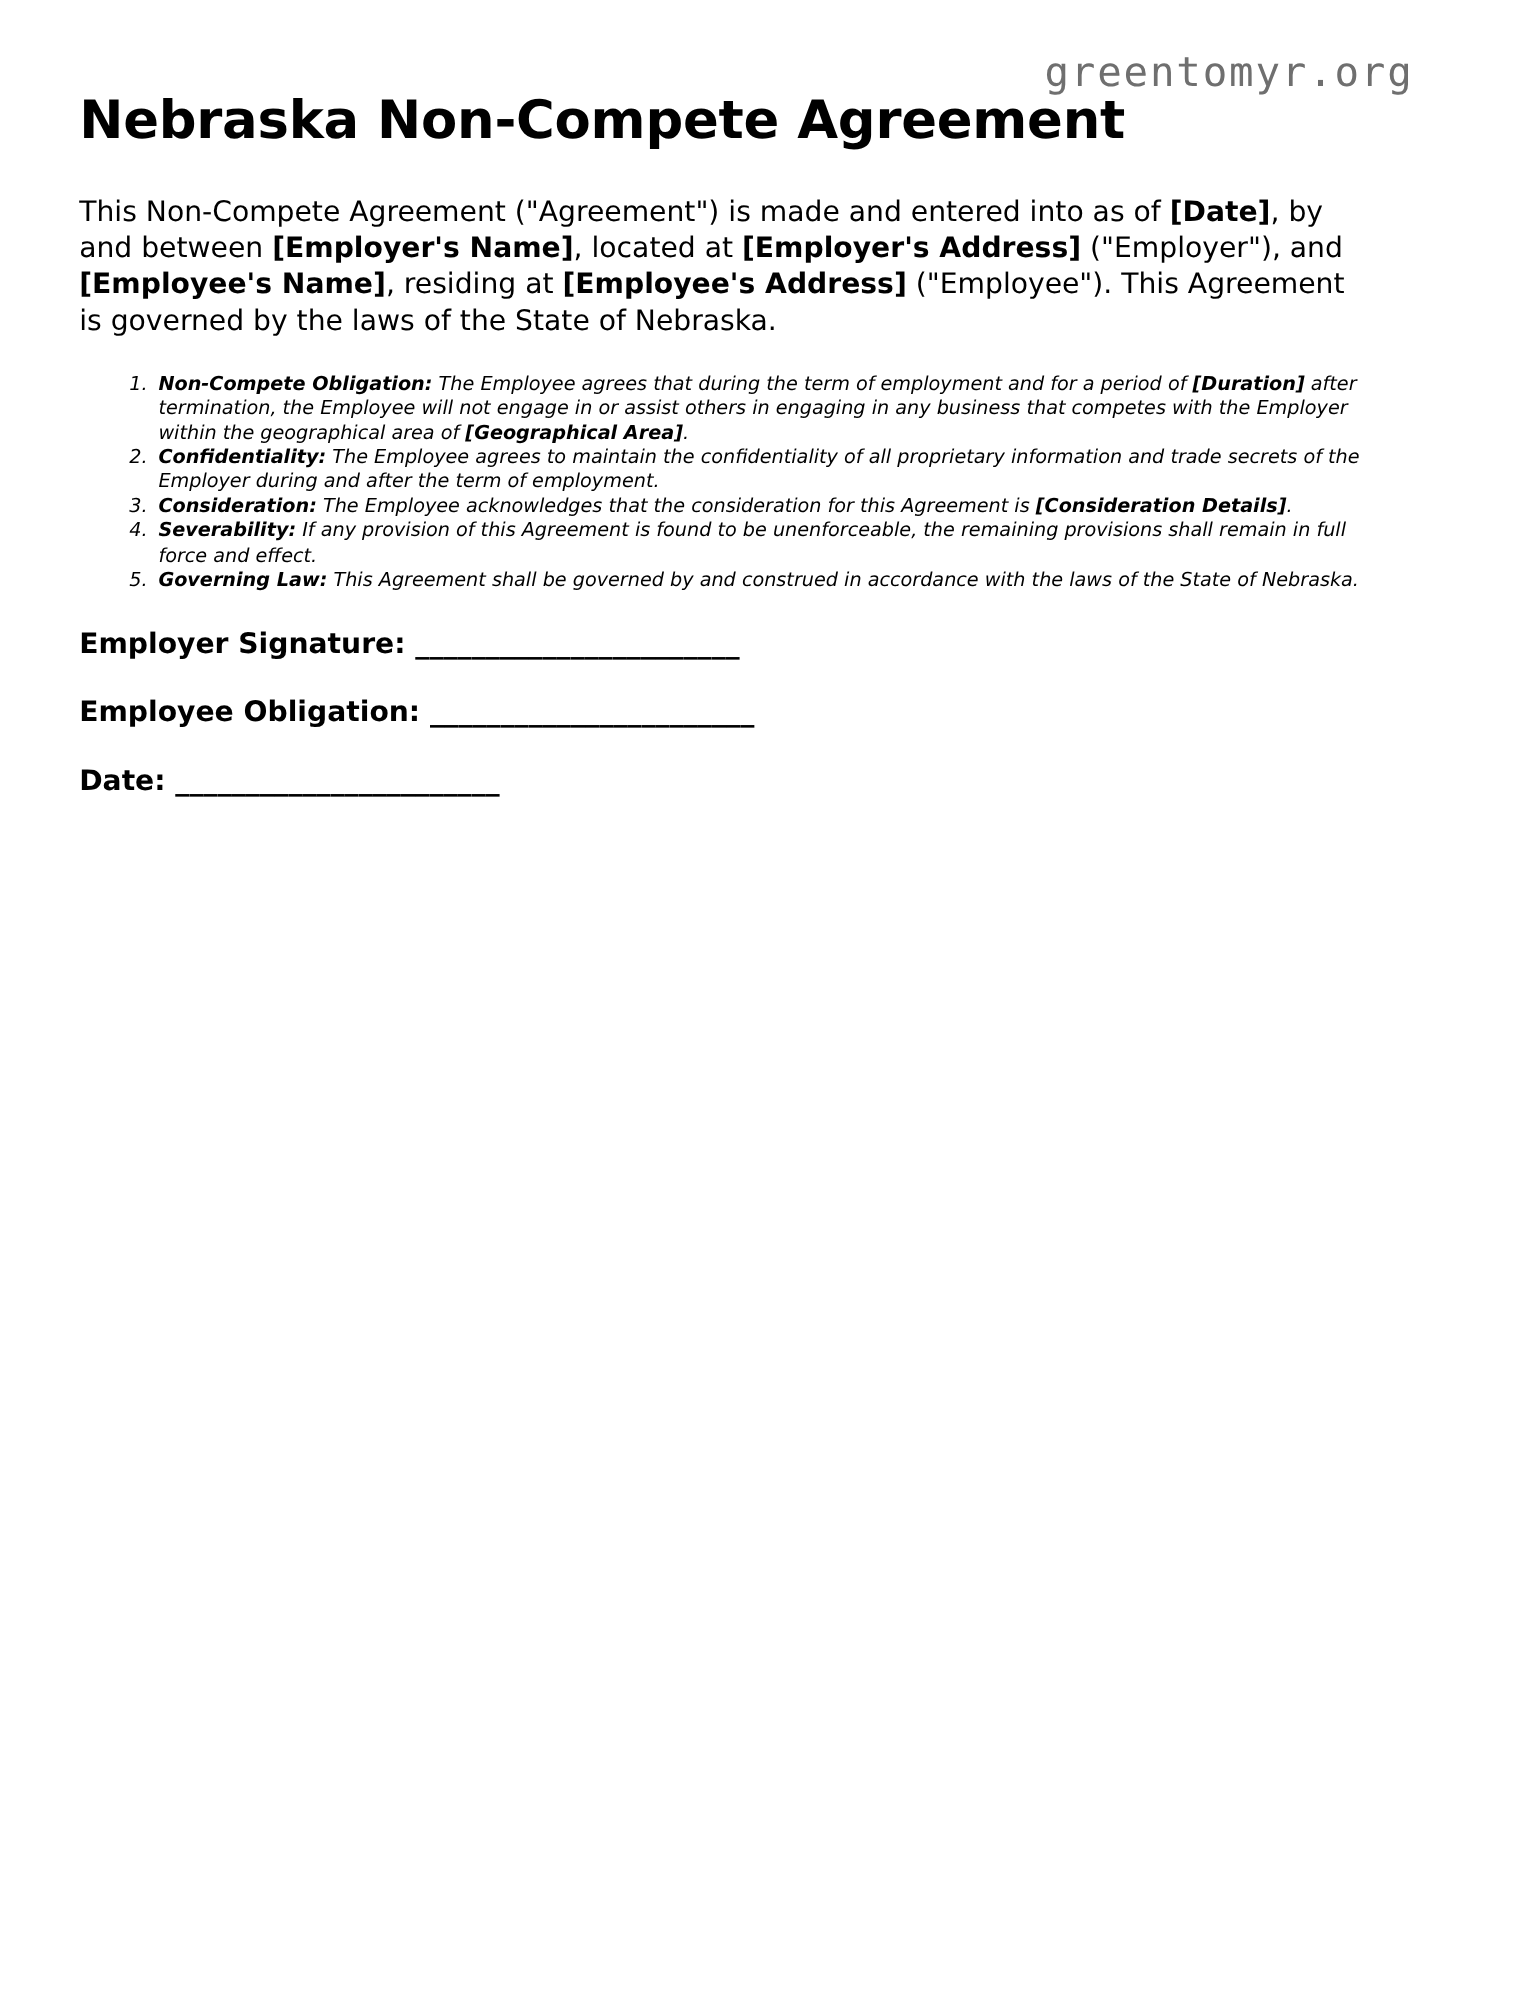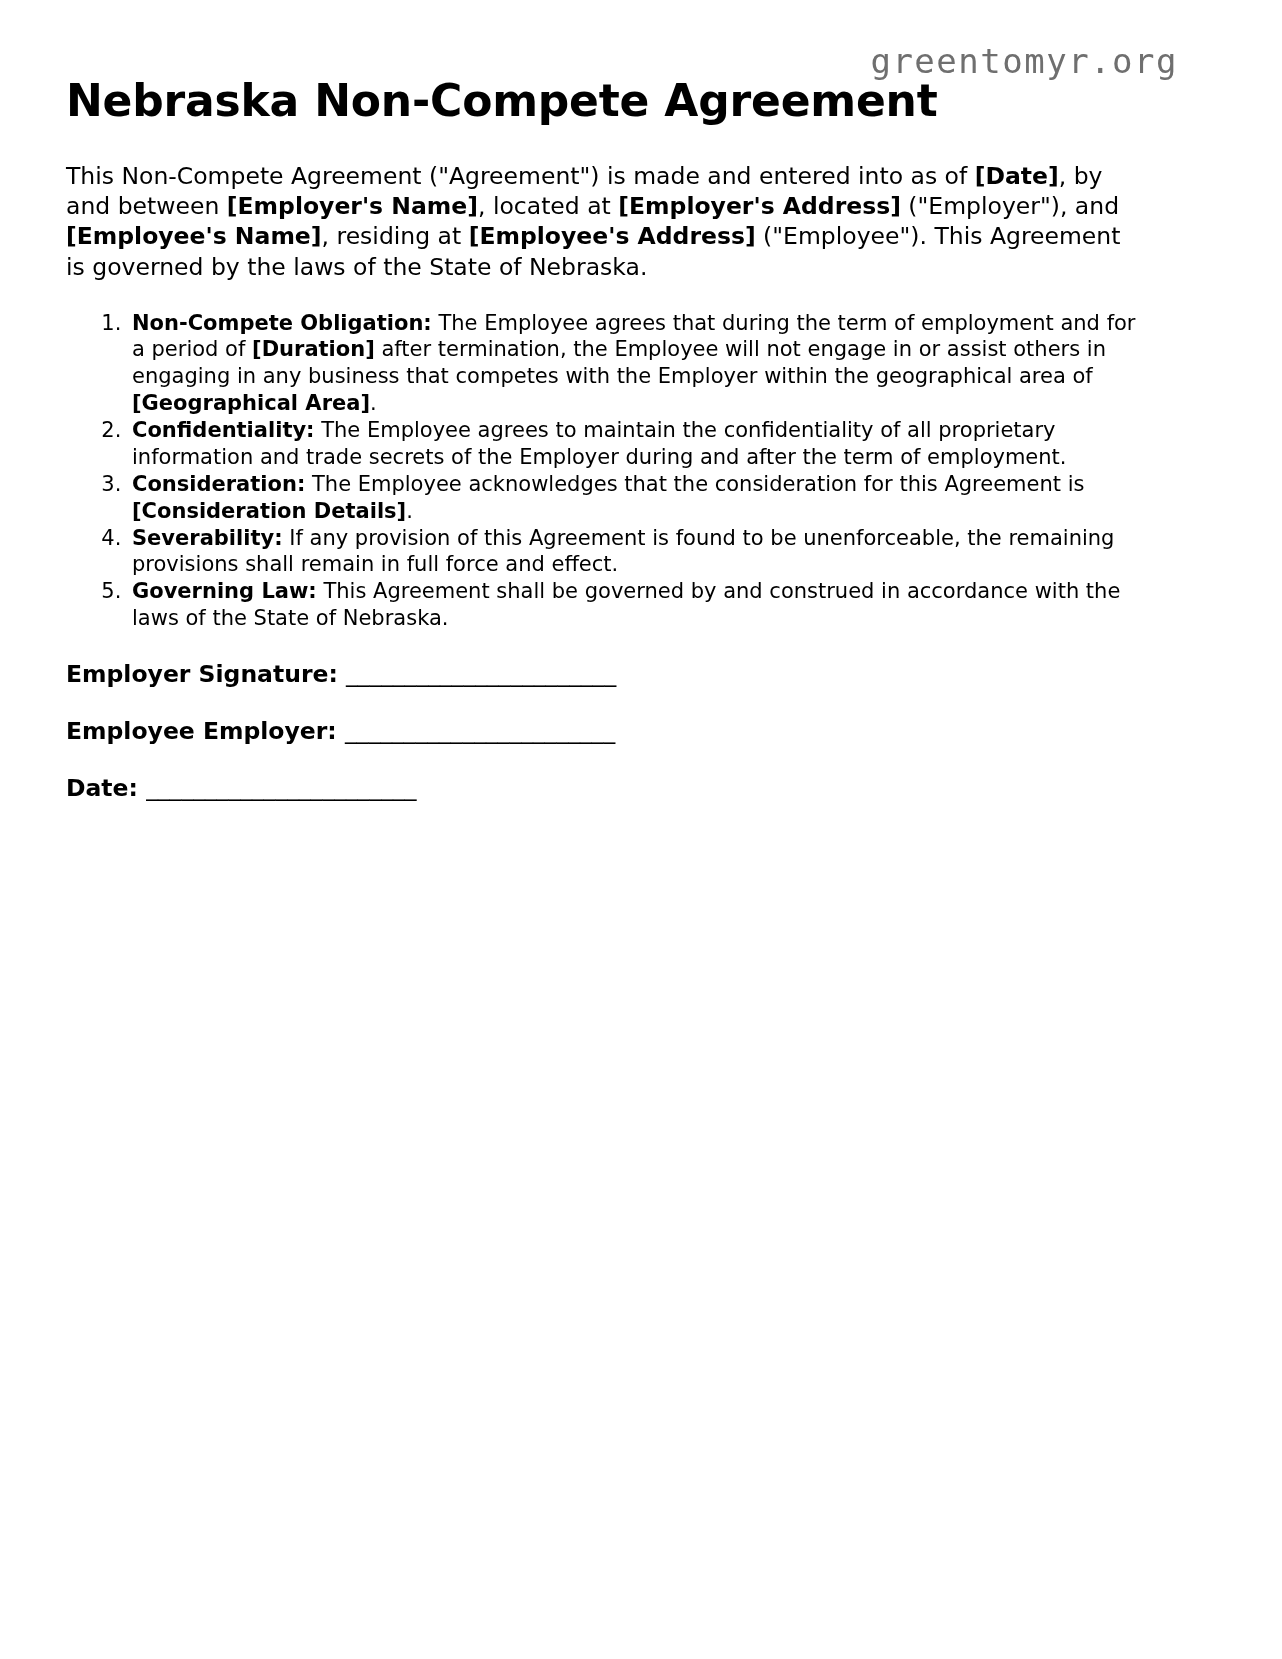--- a/index.html
+++ b/index.html
@@ -54,42 +54,43 @@
     line-height: 1.28;
     margin: 0 0 28px 0;
     color: #000;
   }
   p.para.tight {
     margin-bottom: 26px;
   }
   ol.terms {
     margin: 0 0 27px 0;
     padding-left: 62px;
-    font-size: 21px;
+    font-size: 16px;
     line-height: 1.28;
+    font-style: italic;
   }
   ol.terms > li {
     margin: 0 0 0 0;
     padding-left: 4px;
   }
   b, strong {
     font-weight: bold;
   }
   .sig-block {
     margin-top: 4px;
   }
   .sig-line {
     font-size: 23.5px;
     font-weight: bold;
     line-height: 1.28;
     margin: 0 0 27px 0;
     white-space: nowrap;
   }
   .sig-rule {
-    font-weight: normal;
+    font-weight: bold;
     letter-spacing: 0px;
   }
 </style>
 </head>
 <body>
 
 <div class="page">
 
   <div class="watermark">greentomyr.org</div>
 
@@ -105,18 +106,18 @@
       <li><b>Non-Compete Obligation:</b><span> The Employee agrees that during the term of employment and for a period of </span><b>[Duration]</b><span> after termination, the Employee will not engage in or assist others in engaging in any business that competes with the Employer within the geographical area of </span><b>[Geographical Area]</b><span>.</span></li>
       <li><b>Confidentiality:</b><span> The Employee agrees to maintain the confidentiality of all proprietary information and trade secrets of the Employer during and after the term of employment.</span><b></b><span></span><b></b><span></span></li>
       <li><b>Consideration:</b><span> The Employee acknowledges that the consideration for this Agreement is </span><b>[Consideration Details]</b><span>.</span><b></b><span></span></li>
       <li><b>Severability:</b><span> If any provision of this Agreement is found to be unenforceable, the remaining provisions shall remain in full force and effect.</span><b></b><span></span><b></b><span></span></li>
       <li><b>Governing Law:</b><span> This Agreement shall be governed by and construed in accordance with the laws of the State of Nebraska.</span><b></b><span></span><b></b><span></span></li>
     </ol>
 
 
     <div class="sig-block">
       <div class="sig-line"><span>Employer Signature: </span><span class="sig-rule">_______________________</span></div>
-      <div class="sig-line"><span>Employee Employer: </span><span class="sig-rule">_______________________</span></div>
+      <div class="sig-line"><span>Employee Obligation: </span><span class="sig-rule">_______________________</span></div>
       <div class="sig-line"><span>Date: </span><span class="sig-rule">_______________________</span></div>
     </div>
 
   </div>
 </div>
 
 </body></html>

